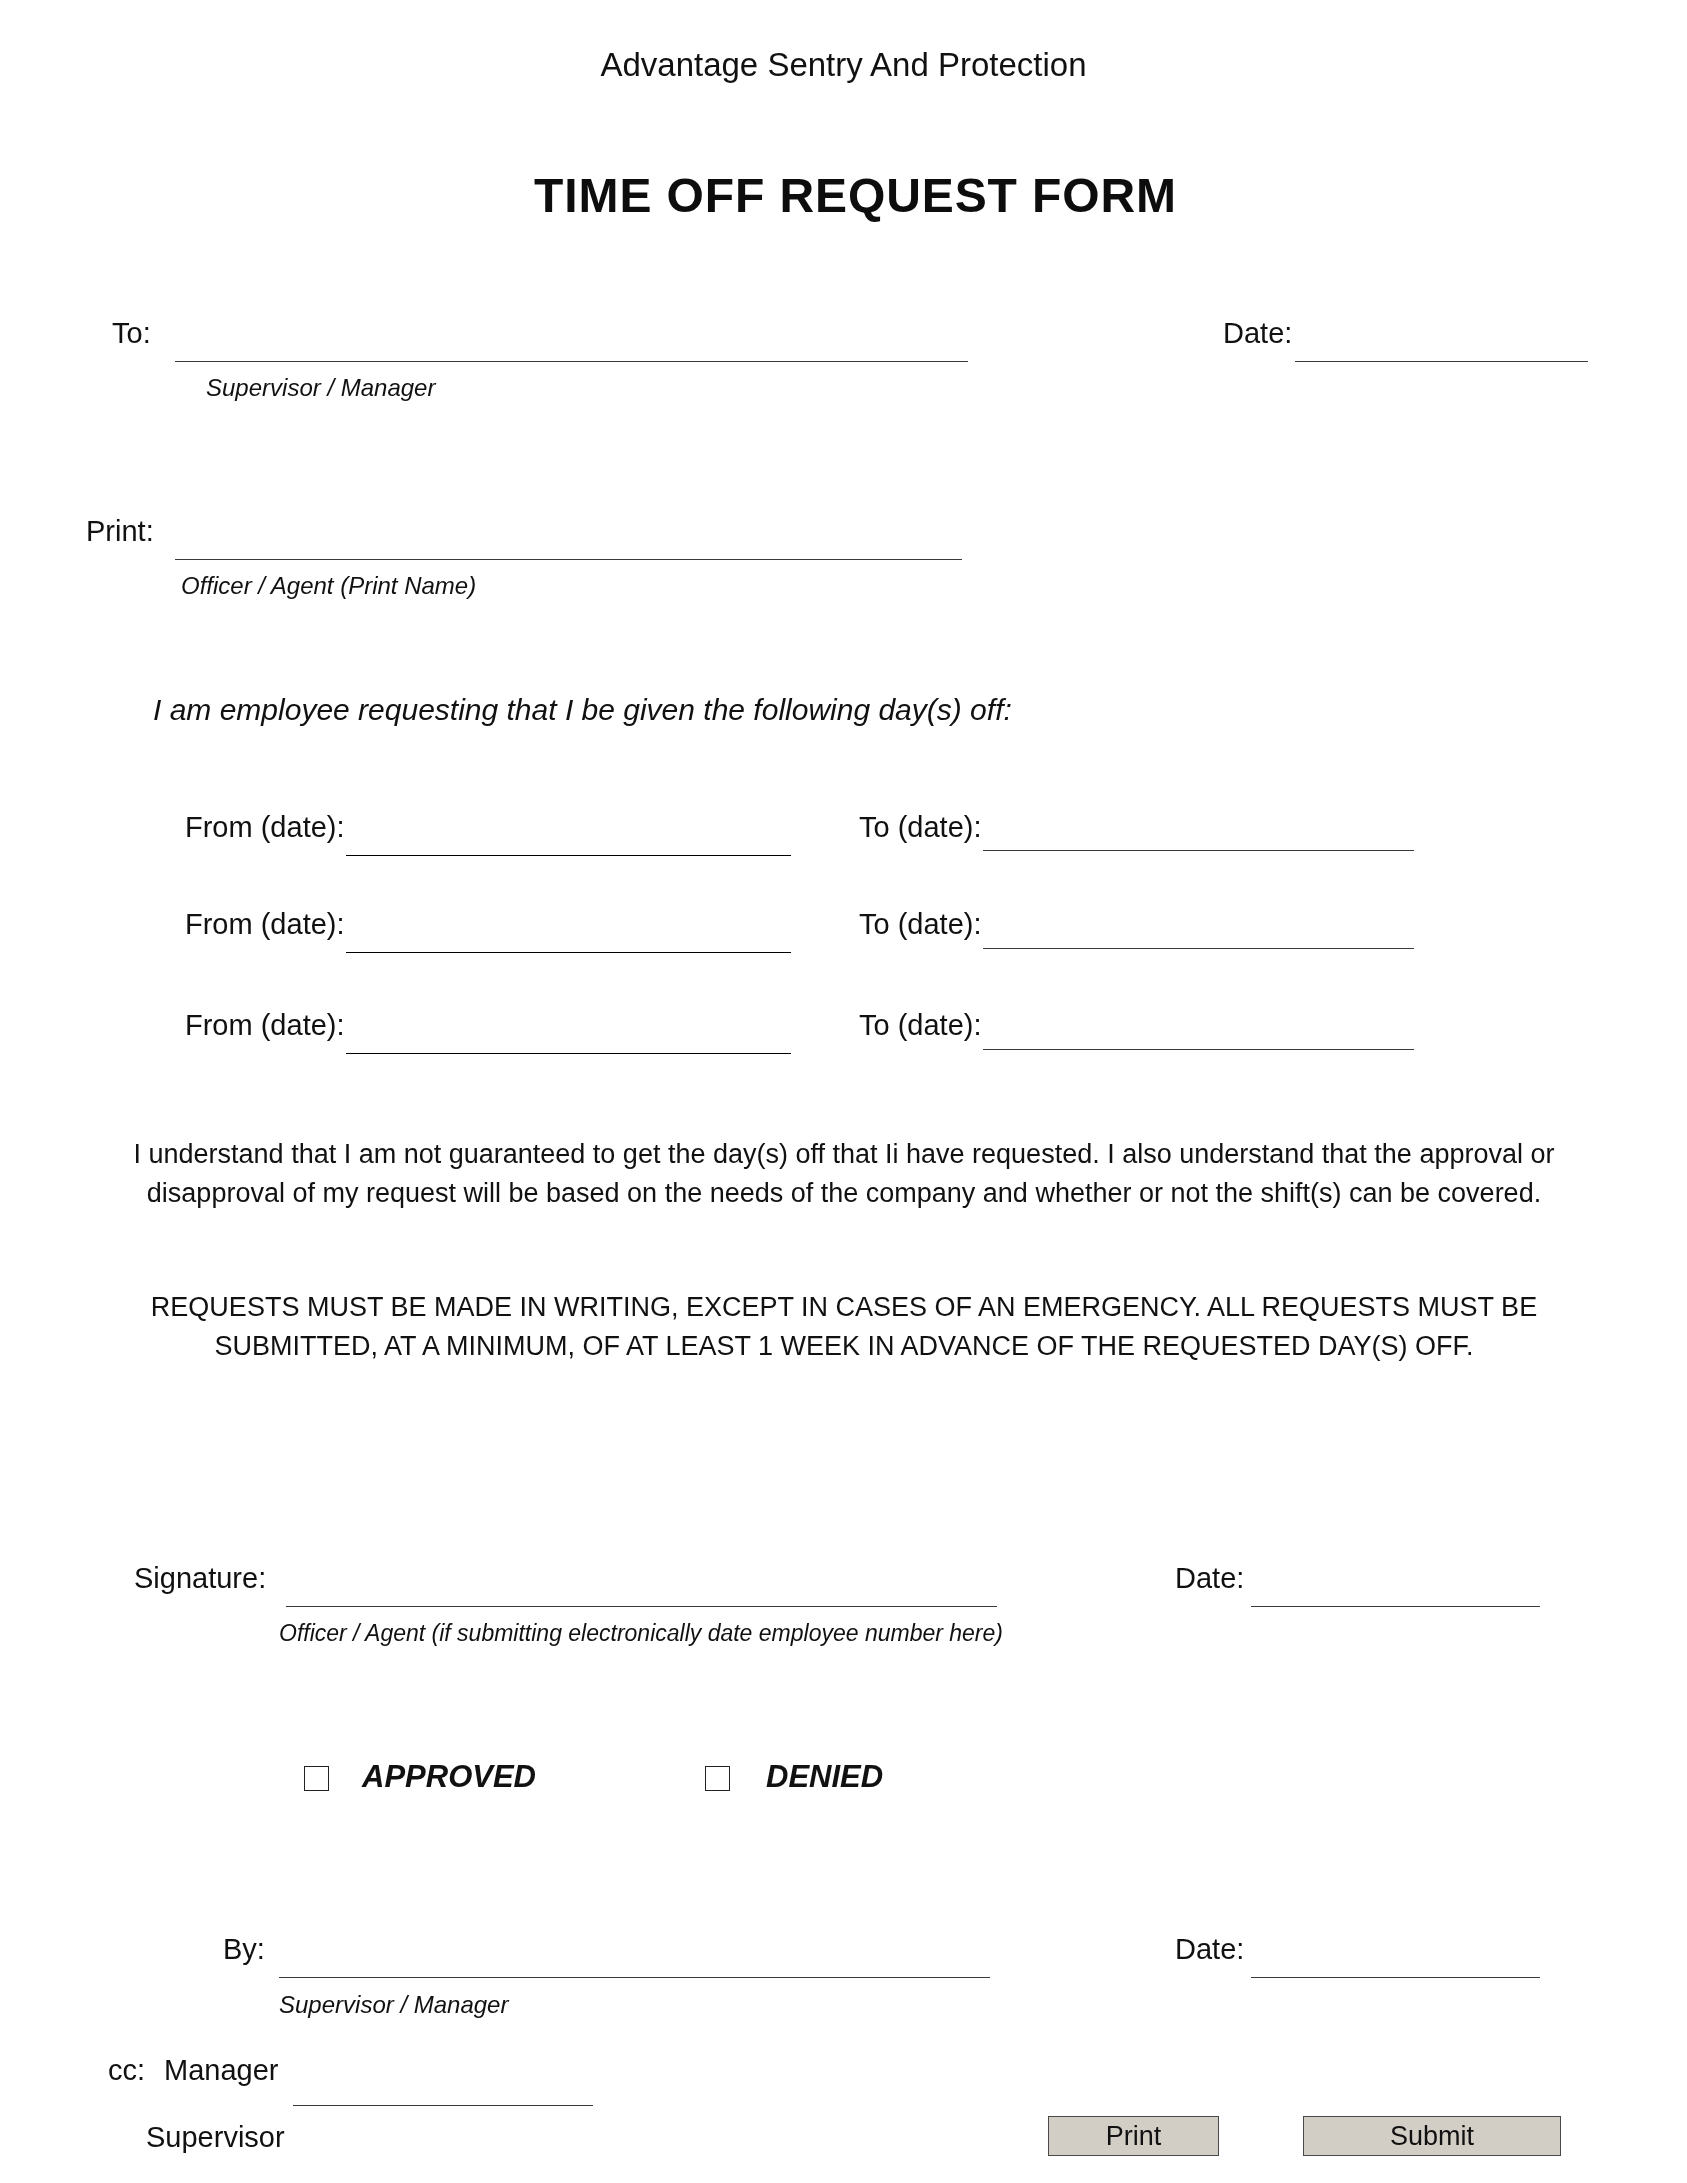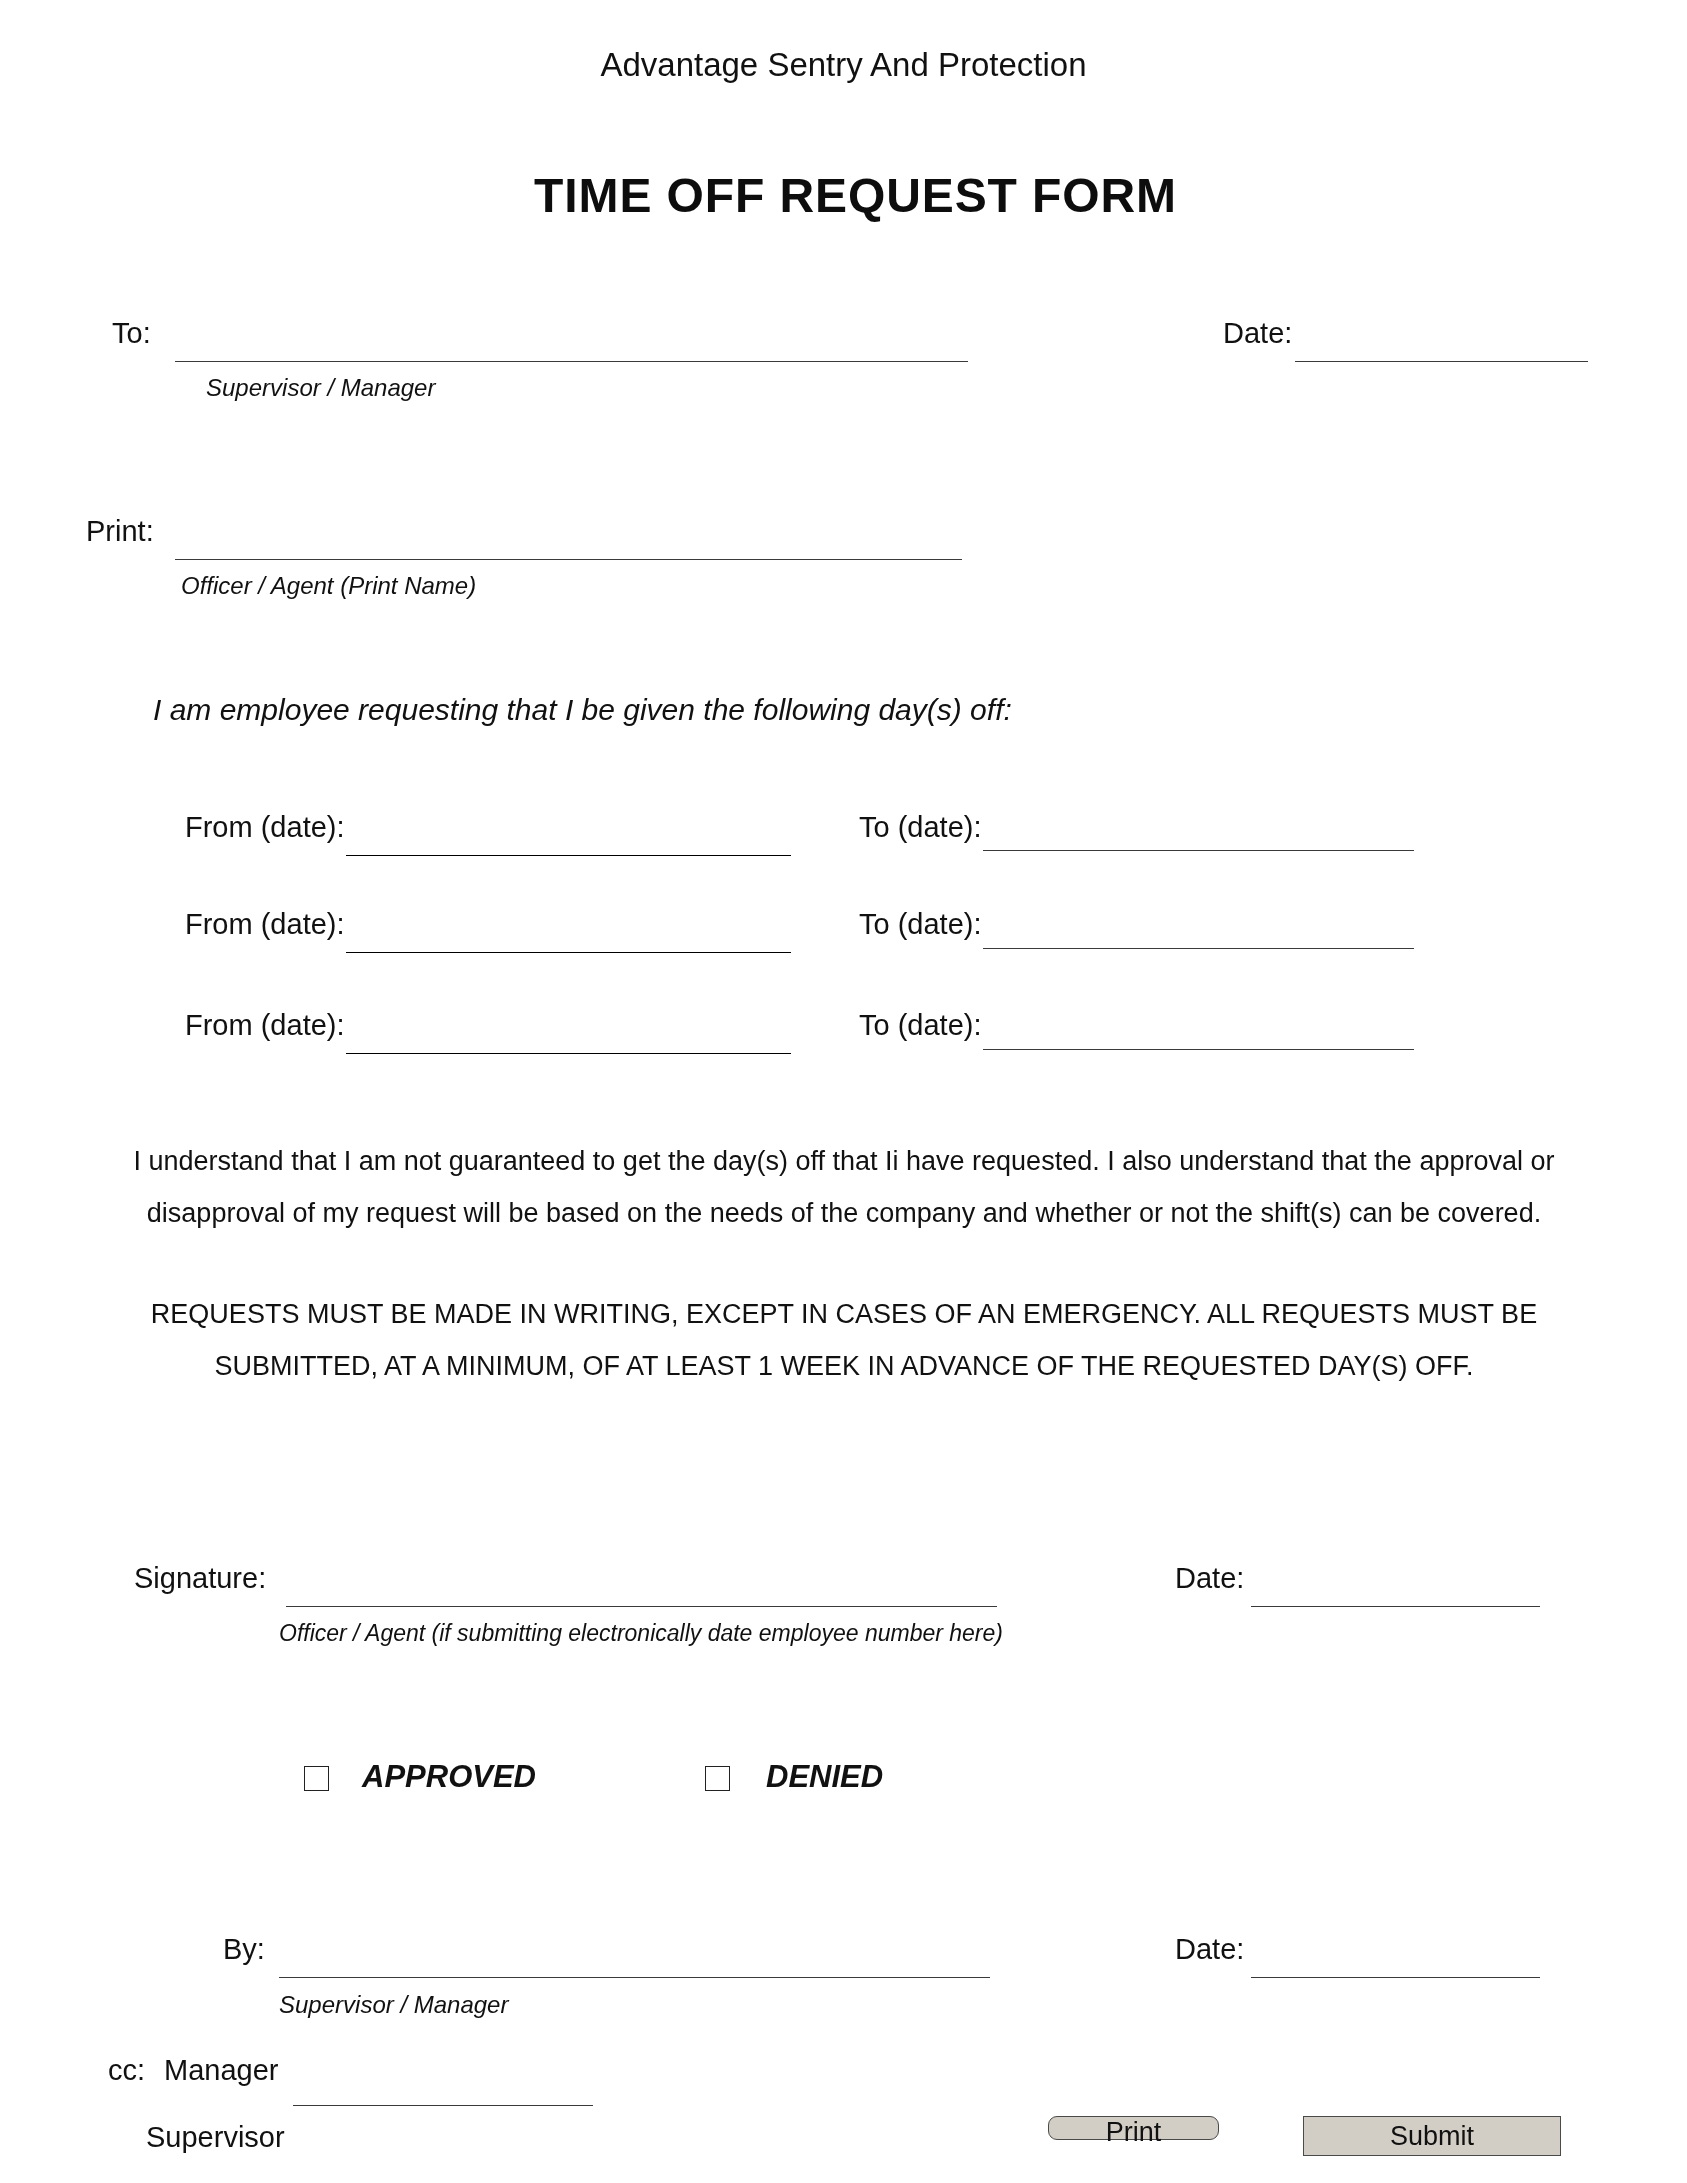--- a/index.html
+++ b/index.html
@@ -69,21 +69,21 @@
     font-style: italic;
     color: #111;
     white-space: nowrap;
   }
 
   .paragraph {
     left: 128px;
     width: 1432px;
     text-align: center;
     font-size: 27px;
-    line-height: 52px;
+    line-height: 39px;
     color: #111;
   }
 
   .checkbox {
     display: inline-block;
     width: 24.5px;
     height: 24.5px;
     border: 1.7px solid #222;
     background: #fff;
     box-sizing: border-box;
@@ -163,17 +163,17 @@
   <input type="text" class="abs line-input" style="left: 279px; top: 1939px; width: 704px;">
   <div class="abs label" style="left:1175px; top:1933px;">Date:</div>
   <input type="text" class="abs line-input" style="left: 1251px; top: 1939px; width: 282px;">
   <div class="abs caption" style="left:279px; top:1991px;">Supervisor / Manager</div>
 
   <div class="abs label" style="left:108px; top:2054px;">cc:</div>
   <div class="abs label" style="left:164px; top:2054px;">Manager</div>
   <input type="text" class="abs line-input" style="left: 293px; top: 2070px; width: 293px; height: 35px;">
   <div class="abs label" style="left:146px; top:2121px;">Supervisor</div>
 
-  <button class="form-button" style="left:1048px; top:2116px; width:171px; height:24px;border-radius:9px;">Print</button>
+  <button class="form-button" style="left:1048px; top:2116px; width:171px; height:40px;">Print</button>
   <button class="form-button" style="left:1303px; top:2116px; width:258px; height:40px;">Submit</button>
 
 </div>
 
 
 </body></html>

